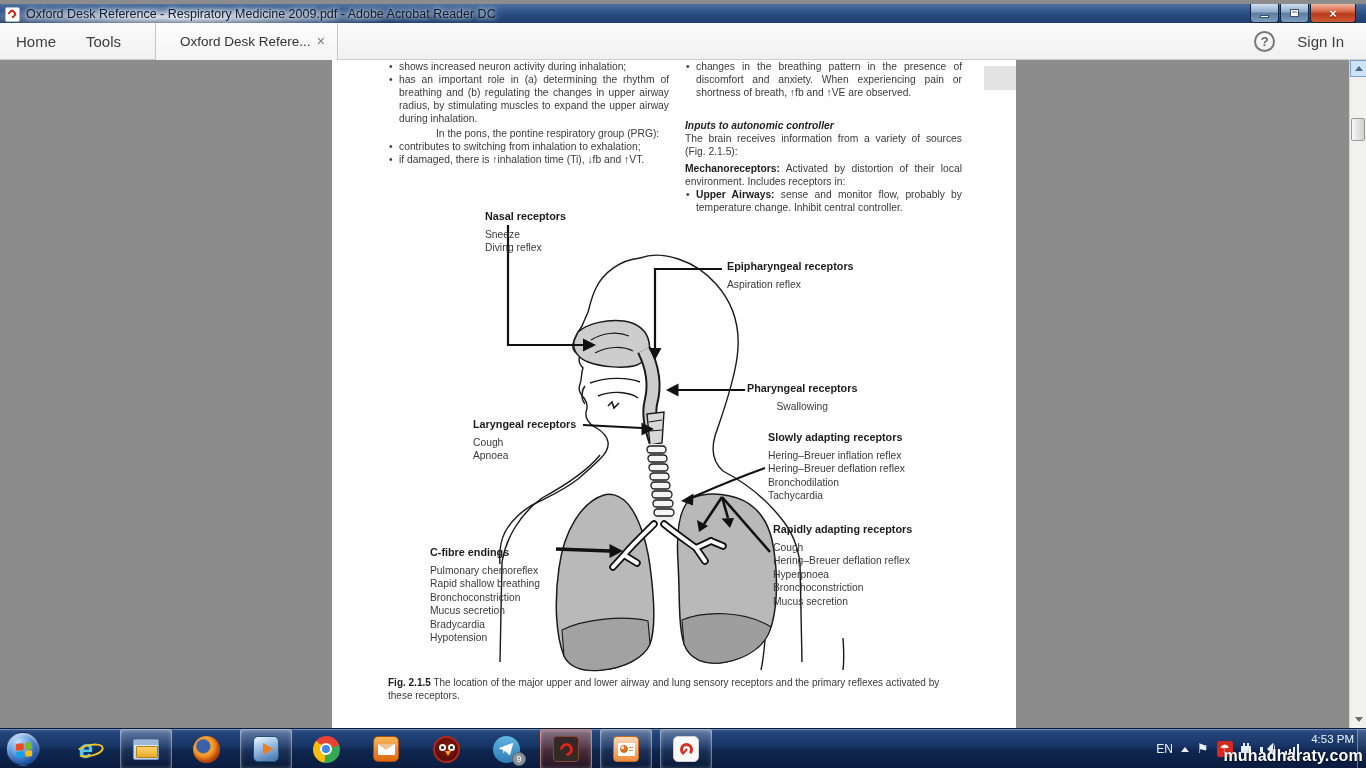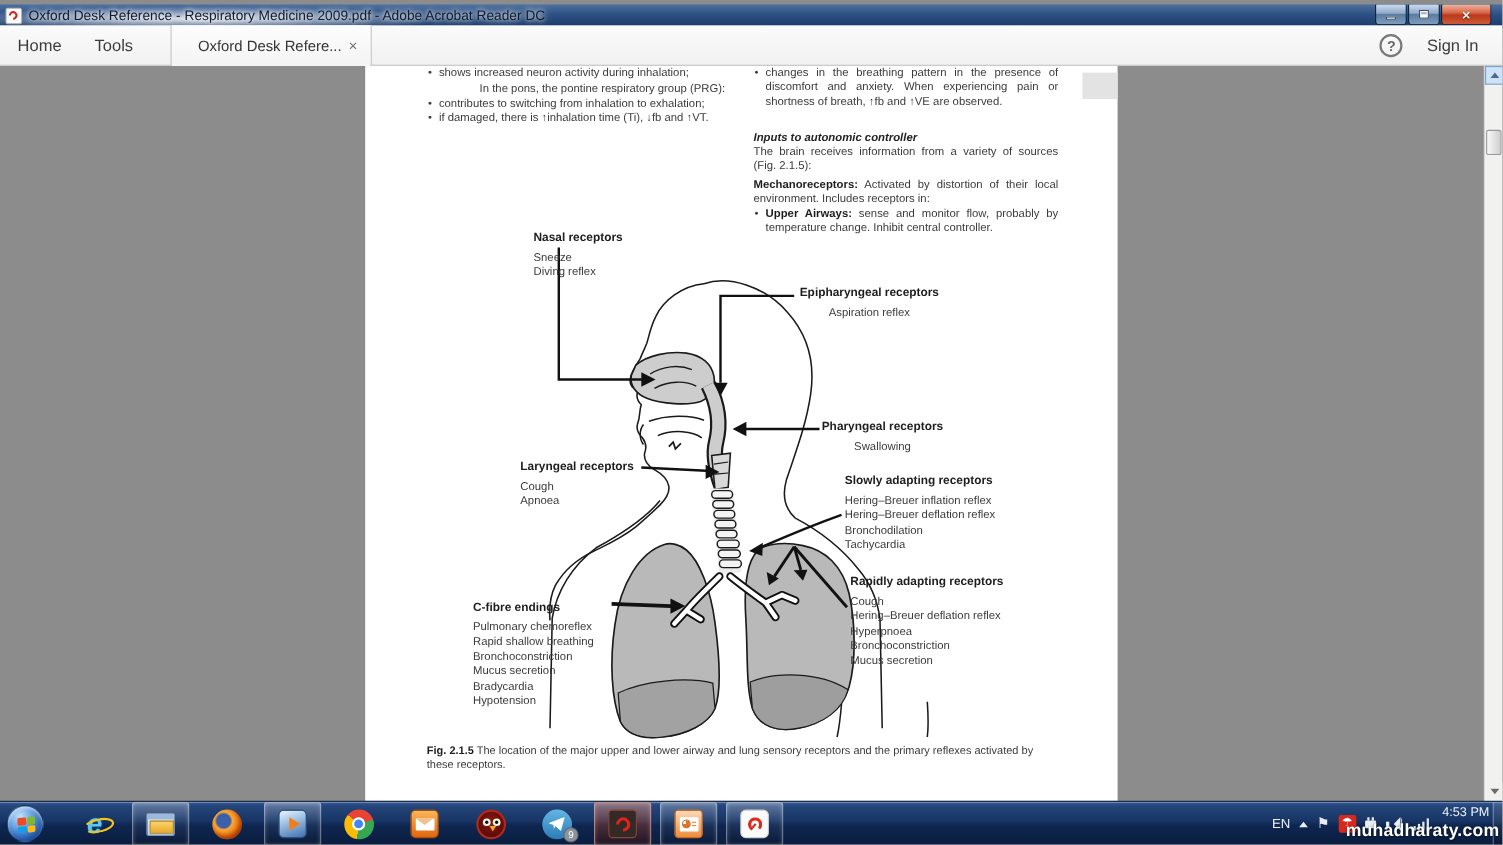--- a/index.html
+++ b/index.html
@@ -215,20 +215,21 @@
       <div class="signin">Sign In</div>
     </div>
   </div>
 
   <div class="viewer">
     <div class="page">
       <div class="corner-box"></div>
 
       <div class="col col-l">
         <div class="bullet">shows increased neuron activity during inhalation;</div>
+        <div class="bullet">has an important role in (a) determining the rhythm of breathing and (b) regulating the changes in upper airway radius, by stimulating muscles to expand the upper airway during inhalation.</div>
         <div class="introline">In the pons, the pontine respiratory group (PRG):</div>
         <div class="bullet">contributes to switching from inhalation to exhalation;</div>
         <div class="bullet">if damaged, there is ↑inhalation time (Ti), ↓fb and ↑VT.</div>
       </div>
 
       <div class="col col-r">
         <div class="bullet">changes in the breathing pattern in the presence of discomfort and anxiety. When experiencing pain or shortness of breath, ↑fb and ↑VE are observed.</div>
         <div class="subhead">Inputs to autonomic controller</div>
         <div>The brain receives information from a variety of sources (Fig. 2.1.5):</div>
         <div class="gap4">
@@ -320,21 +321,21 @@
           <polygon points="338,328 329.5,318.5 342,318"></polygon>
           <polygon points="231,351 217.5,344 217.5,358"></polygon>
         </g>
       </svg>
 
       <div class="fig-label" style="left:108px; top:150px;margin-left:45px;">
         <div class="fl-title">Nasal receptors</div>
         <div>Sneeze</div>
         <div>Diving reflex</div>
       </div>
-      <div class="fig-label" style="left:395px; top:200px;text-align:center;">
+      <div class="fig-label" style="left:395px; top:200px;">
         <div class="fl-title">Epipharyngeal receptors</div>
         <div>Aspiration reflex</div>
       </div>
       <div class="fig-label" style="left:415px; top:322px;text-align:center;">
         <div class="fl-title">Pharyngeal receptors</div>
         <div>Swallowing</div>
       </div>
       <div class="fig-label" style="left:141px; top:358px;">
         <div class="fl-title">Laryngeal receptors</div>
         <div>Cough</div>

